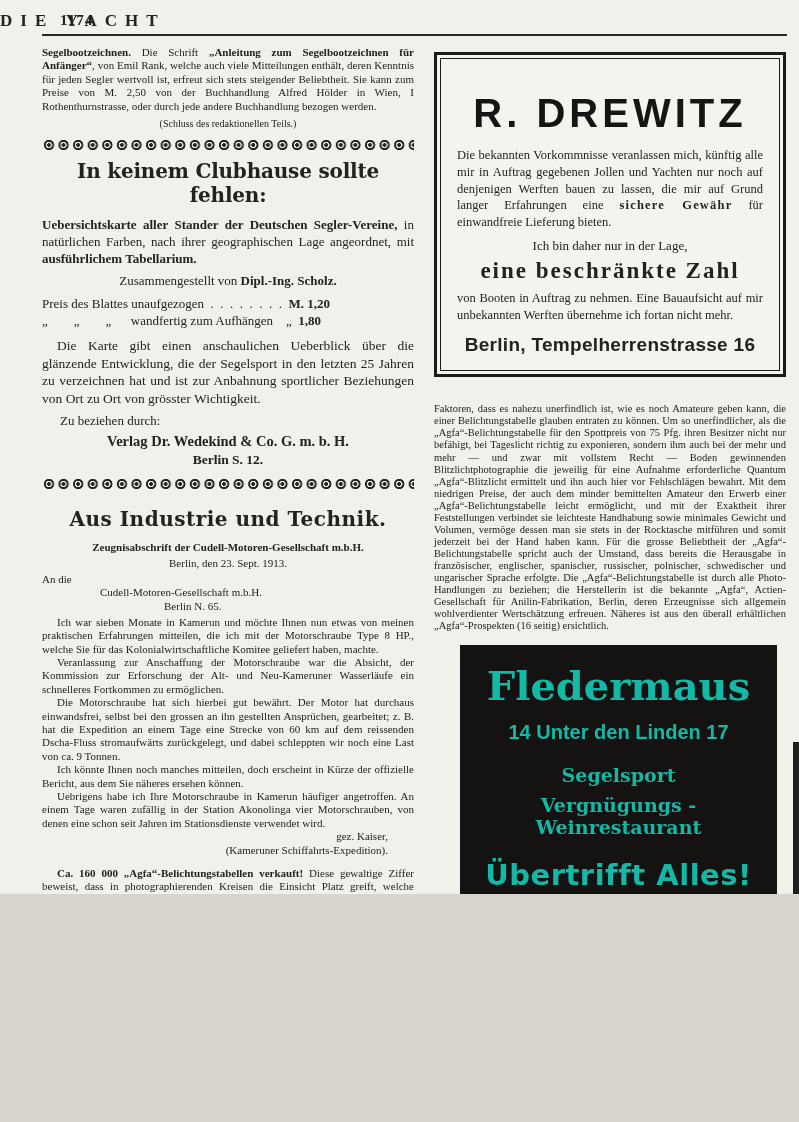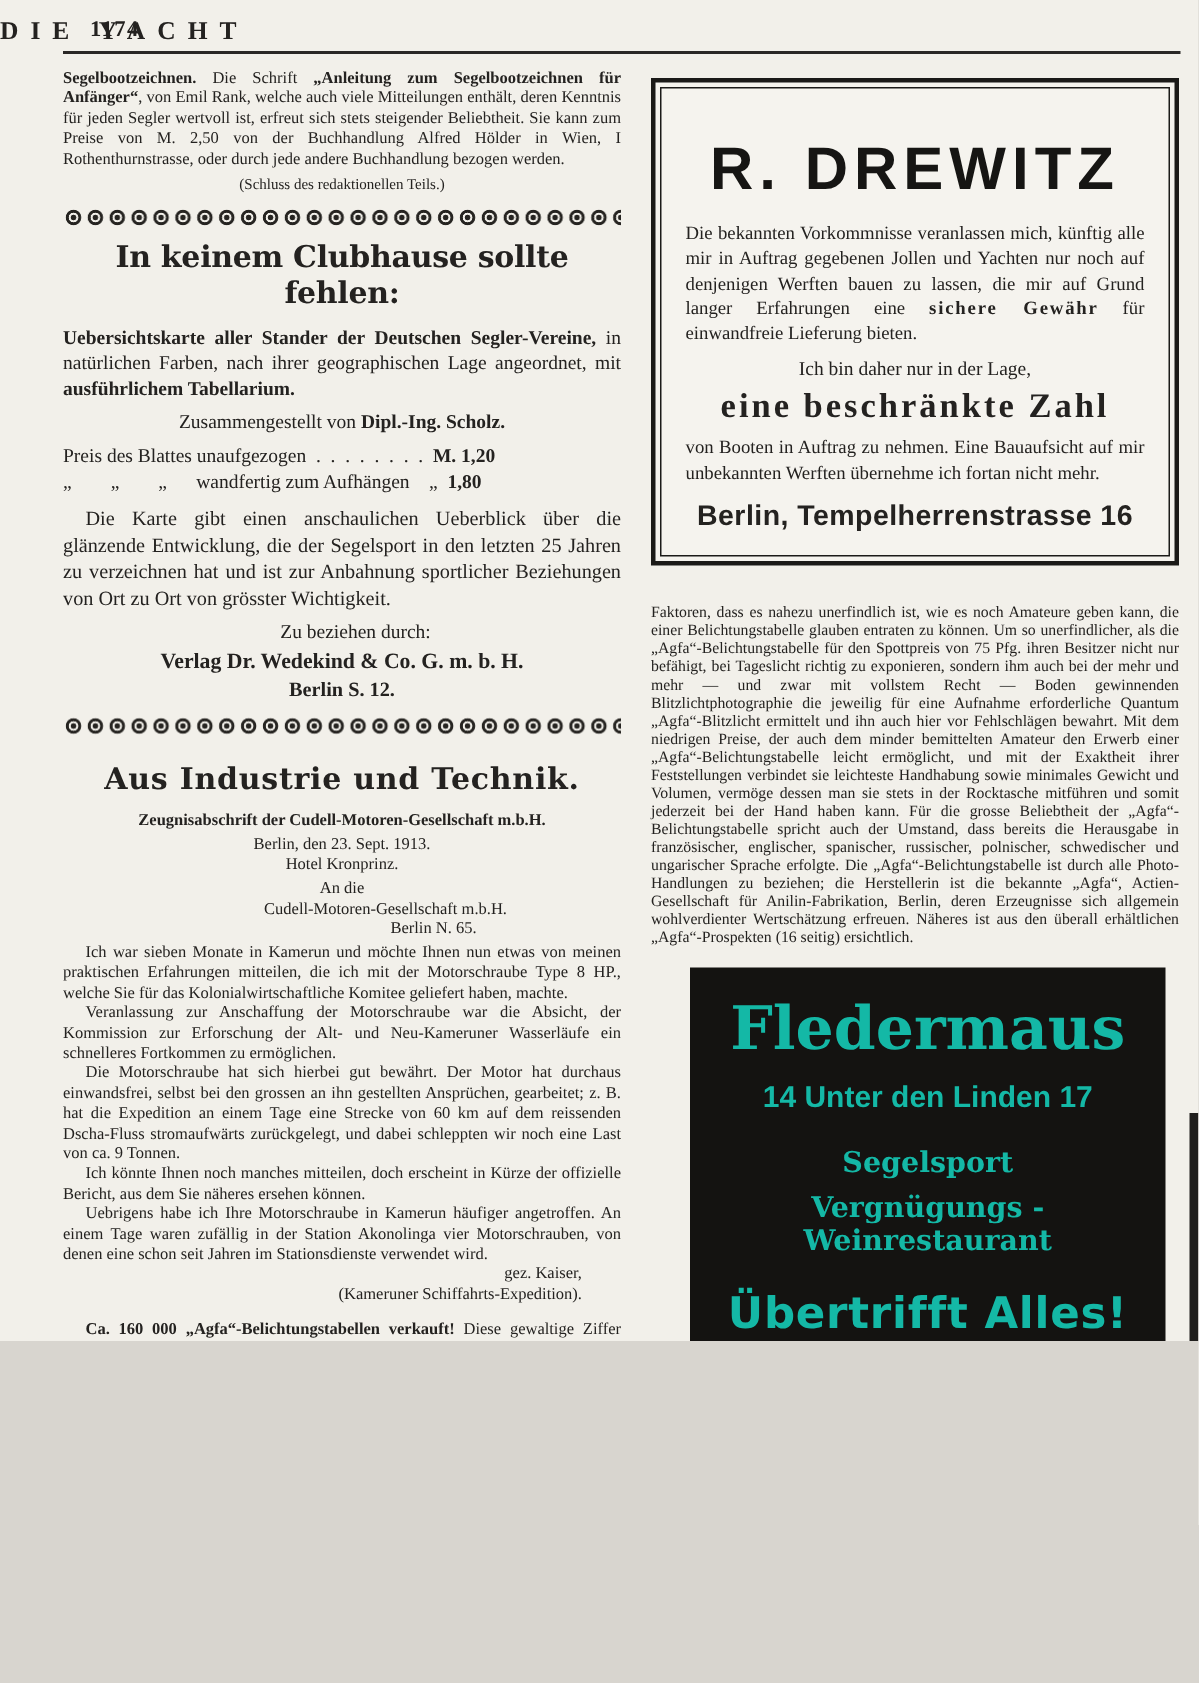--- a/index.html
+++ b/index.html
@@ -4,21 +4,21 @@
 <style>
   html,body { margin:0; padding:0; background:#d8d5cf; }
   .page {
     position:relative; width:799px; height:894px; margin:0 auto;
     background:#f2f0ea; overflow:hidden;
     font-family:"Liberation Serif", serif; color:#242220;
   }
   .b { font-weight:700; }
   .just { text-align:justify; }
   .indent { text-indent:15px; }
-  p { margin:0;text-align:center; }
+  p { margin:0; }
 
   
   .page-num { position:absolute; left:60px; top:12px; font-size:15px; font-weight:700; letter-spacing:1px; }
   .masthead { position:absolute; left:0; right:0; top:11px; text-align:left; font-size:17px; font-weight:700; letter-spacing:8px; }
   .rule { position:absolute; left:42px; right:12px; top:34px; height:2px; background:#2a2826; }
 
   
   .col { position:absolute; top:46px; }
   .col-left  { left:42px;  width:372px; }
   .col-right { left:434px; width:352px; top:52px; }
@@ -122,21 +122,20 @@
       <p class="karte just indent">Die Karte gibt einen anschaulichen Ueberblick über die glänzende Entwicklung, die der Segelsport in den letzten 25 Jahren zu verzeichnen hat und ist zur Anbahnung sportlicher Beziehungen von Ort zu Ort von grösster Wichtigkeit.</p>
       <p class="bezug">Zu beziehen durch:</p>
       <p class="verlag b">Verlag Dr. Wedekind &amp; Co. G. m. b. H.</p>
       <p class="verlag-ort b">Berlin S. 12.</p>
       <div class="ornament"></div>
     </div>
 
     <h2 class="fraktur h-ind">Aus Industrie und Technik.</h2>
     <p class="zeugnis">Zeugnisabschrift der Cudell-Motoren-Gesellschaft m.b.H.</p>
     <p class="meta c">Berlin, den 23. Sept. 1913.</p>
-    <p class="meta c">Hotel Kronprinz.</p>
     <p class="meta an">An die</p>
     <p class="meta firm">Cudell-Motoren-Gesellschaft m.b.H.</p>
     <p class="meta firm2">Berlin N. 65.</p>
     <p class="body just indent">Ich war sieben Monate in Kamerun und möchte Ihnen nun etwas von meinen praktischen Erfahrungen mitteilen, die ich mit der Motorschraube Type 8 HP., welche Sie für das Kolonialwirtschaftliche Komitee geliefert haben, machte.</p>
     <p class="body just indent">Veranlassung zur Anschaffung der Motorschraube war die Absicht, der Kommission zur Erforschung der Alt- und Neu-Kameruner Wasserläufe ein schnelleres Fortkommen zu ermöglichen.</p>
     <p class="body just indent">Die Motorschraube hat sich hierbei gut bewährt. Der Motor hat durchaus einwandsfrei, selbst bei den grossen an ihn gestellten Ansprüchen, gearbeitet; z. B. hat die Expedition an einem Tage eine Strecke von 60 km auf dem reissenden Dscha-Fluss stromaufwärts zurückgelegt, und dabei schleppten wir noch eine Last von ca. 9 Tonnen.</p>
     <p class="body just indent">Ich könnte Ihnen noch manches mitteilen, doch erscheint in Kürze der offizielle Bericht, aus dem Sie näheres ersehen können.</p>
     <p class="body just indent">Uebrigens habe ich Ihre Motorschraube in Kamerun häufiger angetroffen. An einem Tage waren zufällig in der Station Akonolinga vier Motorschrauben, von denen eine schon seit Jahren im Stationsdienste verwendet wird.</p>
     <p class="sig">gez. Kaiser,</p>
     <p class="sig">(Kameruner Schiffahrts-Expedition).</p>

